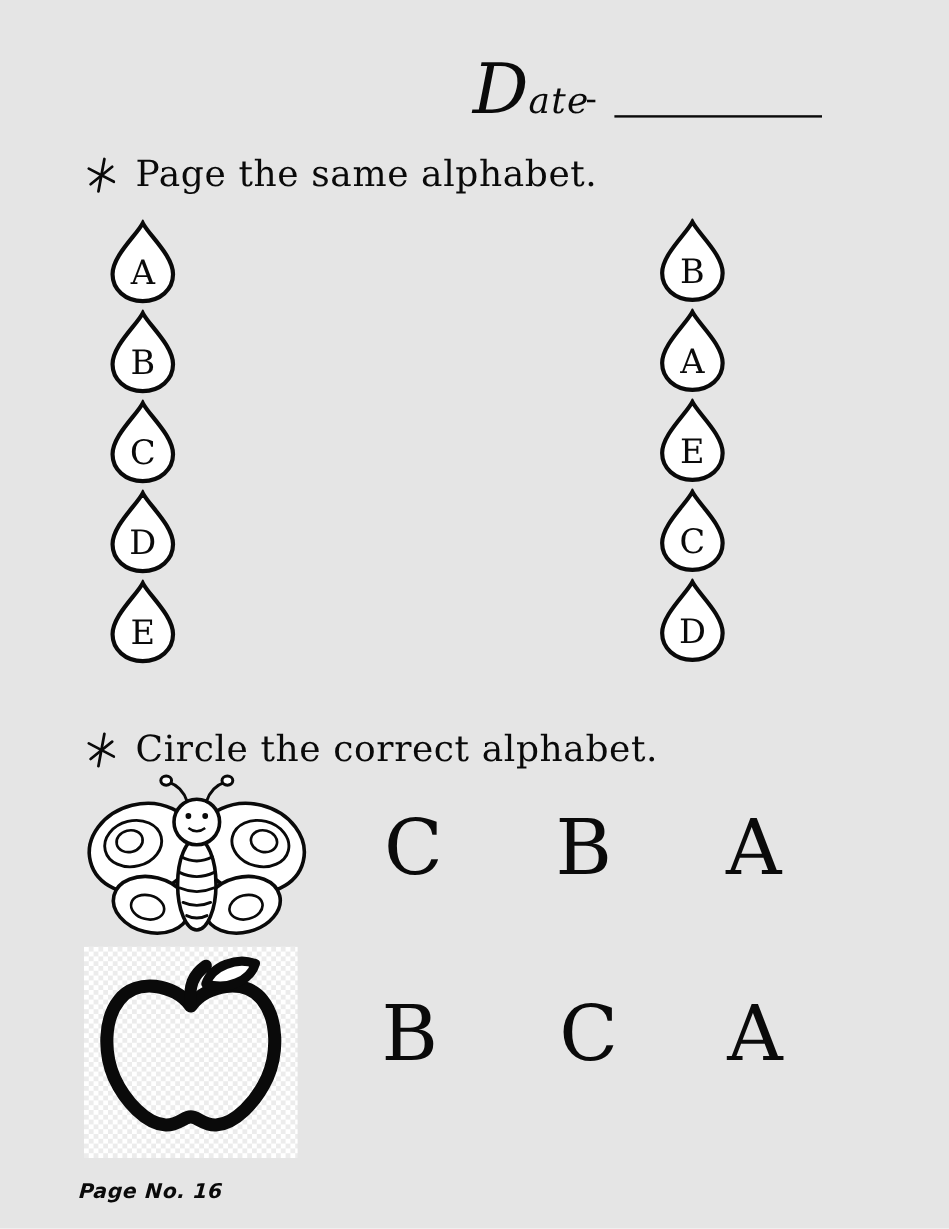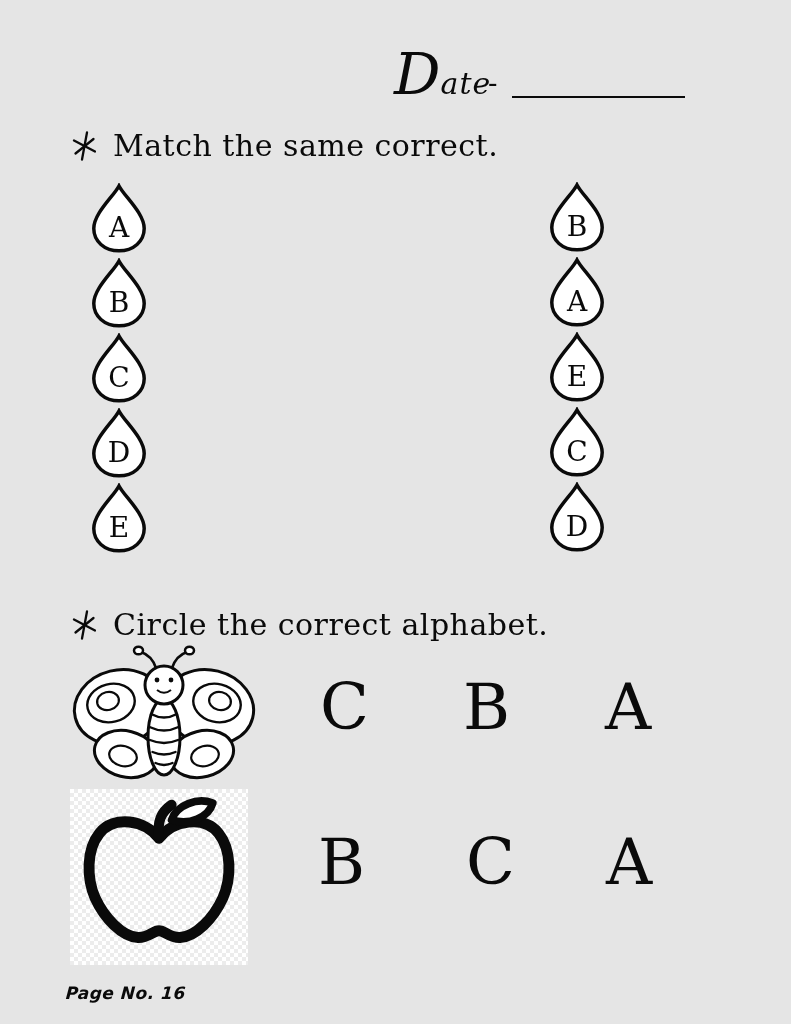--- a/index.html
+++ b/index.html
@@ -132,21 +132,21 @@
   <span class="date-line"></span>
 
   <div class="heading-row h1">
     <svg class="star-icon" viewBox="0 0 24 30">
       <g stroke="#0a0a0a" stroke-width="2.3" stroke-linecap="round" fill="none">
         <line x1="15" y1="1.5" x2="10" y2="28.5"></line>
         <line x1="2" y1="9.5" x2="23" y2="20.5"></line>
         <line x1="21.5" y1="8" x2="3.5" y2="22.5"></line>
       </g>
     </svg>
-    <span class="heading-text">Match the same correct.</span>
+    <span class="heading-text">Page the same alphabet.</span>
   </div>
 
   <div class="drops-col left">
     <div class="drop">
       <svg viewBox="0 0 66 74">
           <path d="M33 3 C28 13 7 31 7 47 C7 60 18 70 33 70 C48 70 59 60 59 47 C59 31 38 13 33 3 Z" fill="#ffffff" stroke="#0a0a0a" stroke-width="3.6"></path>
         </svg>
       <span class="drop-letter">A</span>
     </div>
     <div class="drop">

